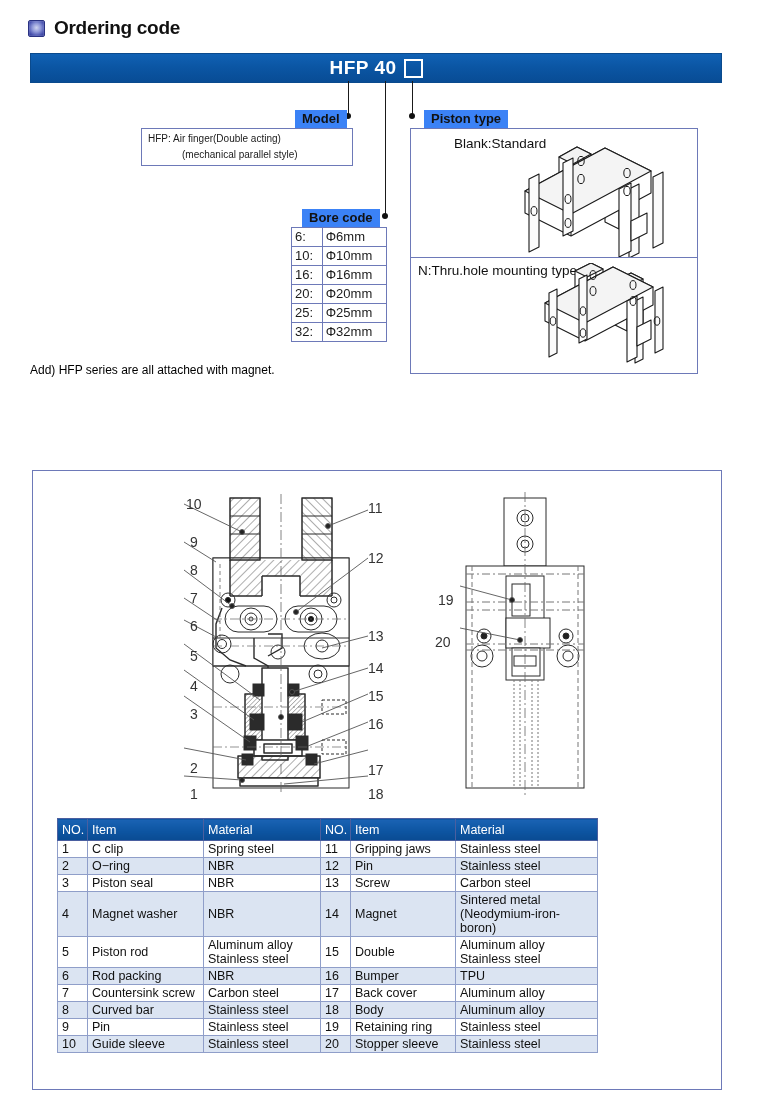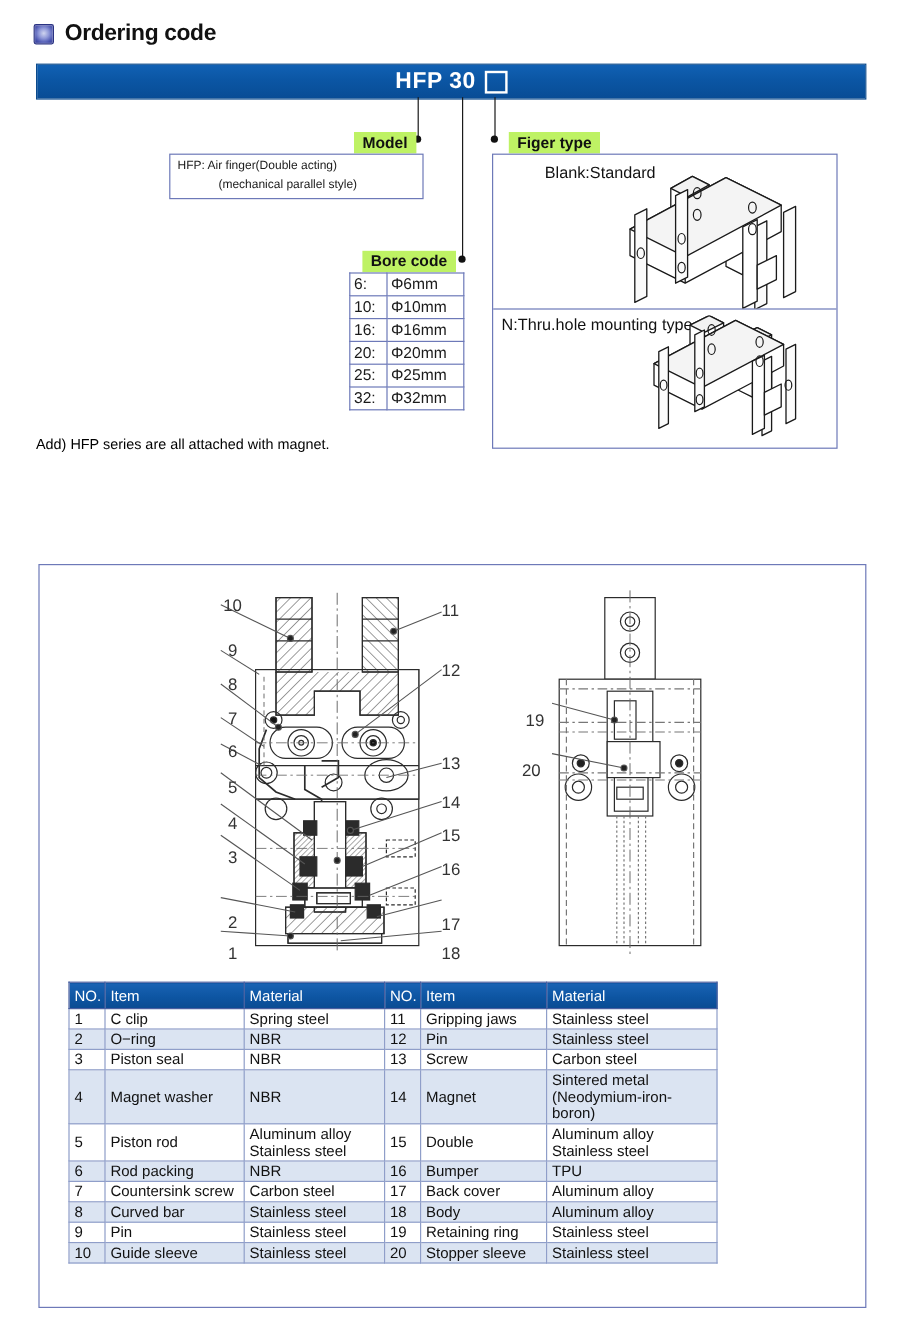--- a/index.html
+++ b/index.html
@@ -35,21 +35,21 @@
     display:inline-block;width:15px;height:15px;
     border:2px solid #ffffff;background:transparent;
   }
 
   
   .vline{position:absolute;width:1px;background:#1a1a1a;}
   .dot{position:absolute;width:6px;height:6px;border-radius:50%;background:#111;}
 
   
   .tag{
-    position:absolute;background:#bef264;
+    position:absolute;background:#3b82f6;
     font-size:13px;font-weight:bold;color:#111;
     padding:1px 7px 2px 7px;white-space:nowrap;text-align:right;
   }
 
   
   .obox{position:absolute;border:1px solid #6d79b8;background:#fff;box-sizing:border-box;}
   .model-box{padding:2px 6px;font-size:10px;line-height:16px;}
   .model-l2{display:block;padding-left:34px;}
 
   
@@ -96,21 +96,21 @@
 
 <div class="page">
 
   <div class="sec-head" style="left:28px;top:17px;">
     <span class="sec-bullet"></span>
     <span class="sec-title">Ordering code</span>
   </div>
 
   <div class="title-bar" style="left:30px;top:53px;width:690px;height:28px;">
     <span class="title-bar-text">
-      <span>HFP 30</span>
+      <span>HFP 40</span>
       <span class="sq-glyph"></span>
     </span>
   </div>
 
   <div class="vline" style="left:348px;top:81px;height:35px;"></div>
   <div class="dot" style="left:345px;top:113px;"></div>
 
   <div class="vline" style="left:385px;top:81px;height:135px;"></div>
   <div class="dot" style="left:382px;top:213px;"></div>
 
@@ -148,21 +148,21 @@
           <td>25:</td>
           <td>Φ25mm</td>
         </tr>
       <tr>
           <td>32:</td>
           <td>Φ32mm</td>
         </tr>
     </tbody>
   </table>
 
-  <div class="tag" style="left:424px;top:110px;">Figer type</div>
+  <div class="tag" style="left:424px;top:110px;">Piston type</div>
 
   <div class="fig-box" style="left:410px;top:128px;width:288px;height:246px;">
     <div class="fig-divider" style="top:128px;"></div>
 
     <div class="fig-label" style="left:7px;top:7px;margin-left:36px;">Blank:Standard</div>
 
     <div class="fig-label" style="left:7px;top:134px;">N:Thru.hole mounting type</div>
 
     <svg style="position:absolute;left:90px;top:6px;" width="190" height="122" viewBox="0 0 190 122">
       <g fill="#ffffff" stroke="#1a1a1a" stroke-width="1.1" stroke-linejoin="round">

